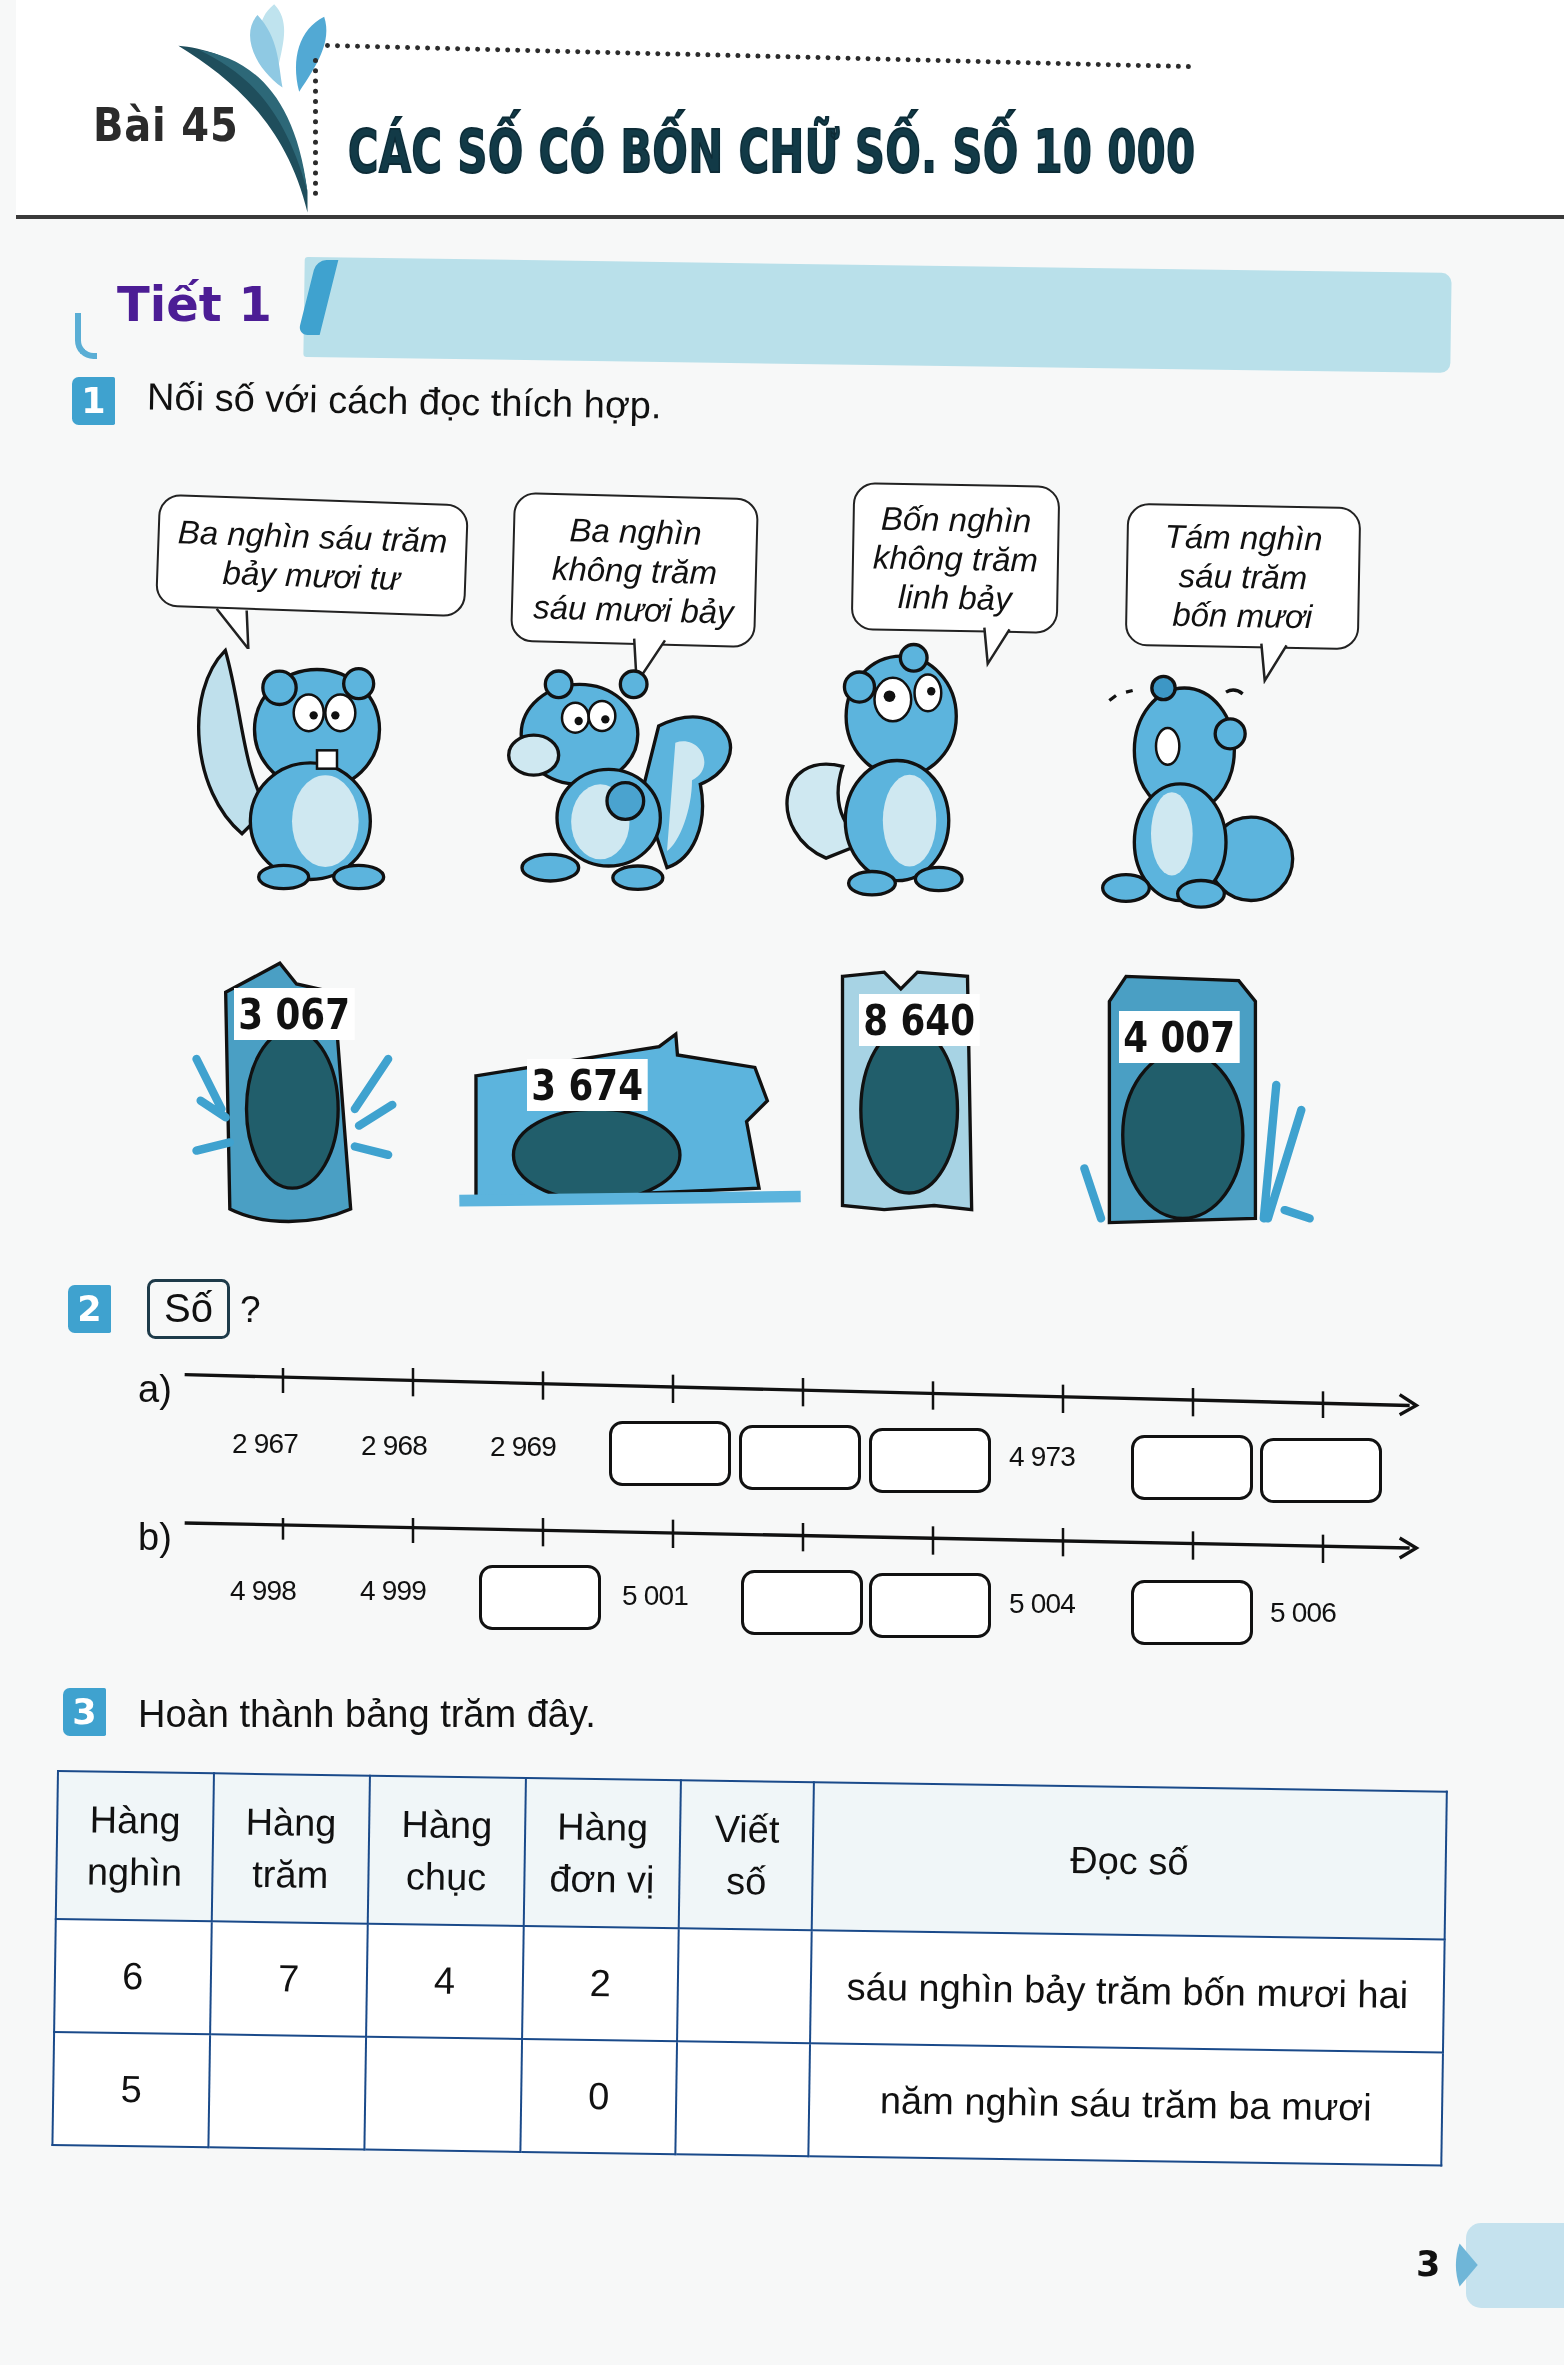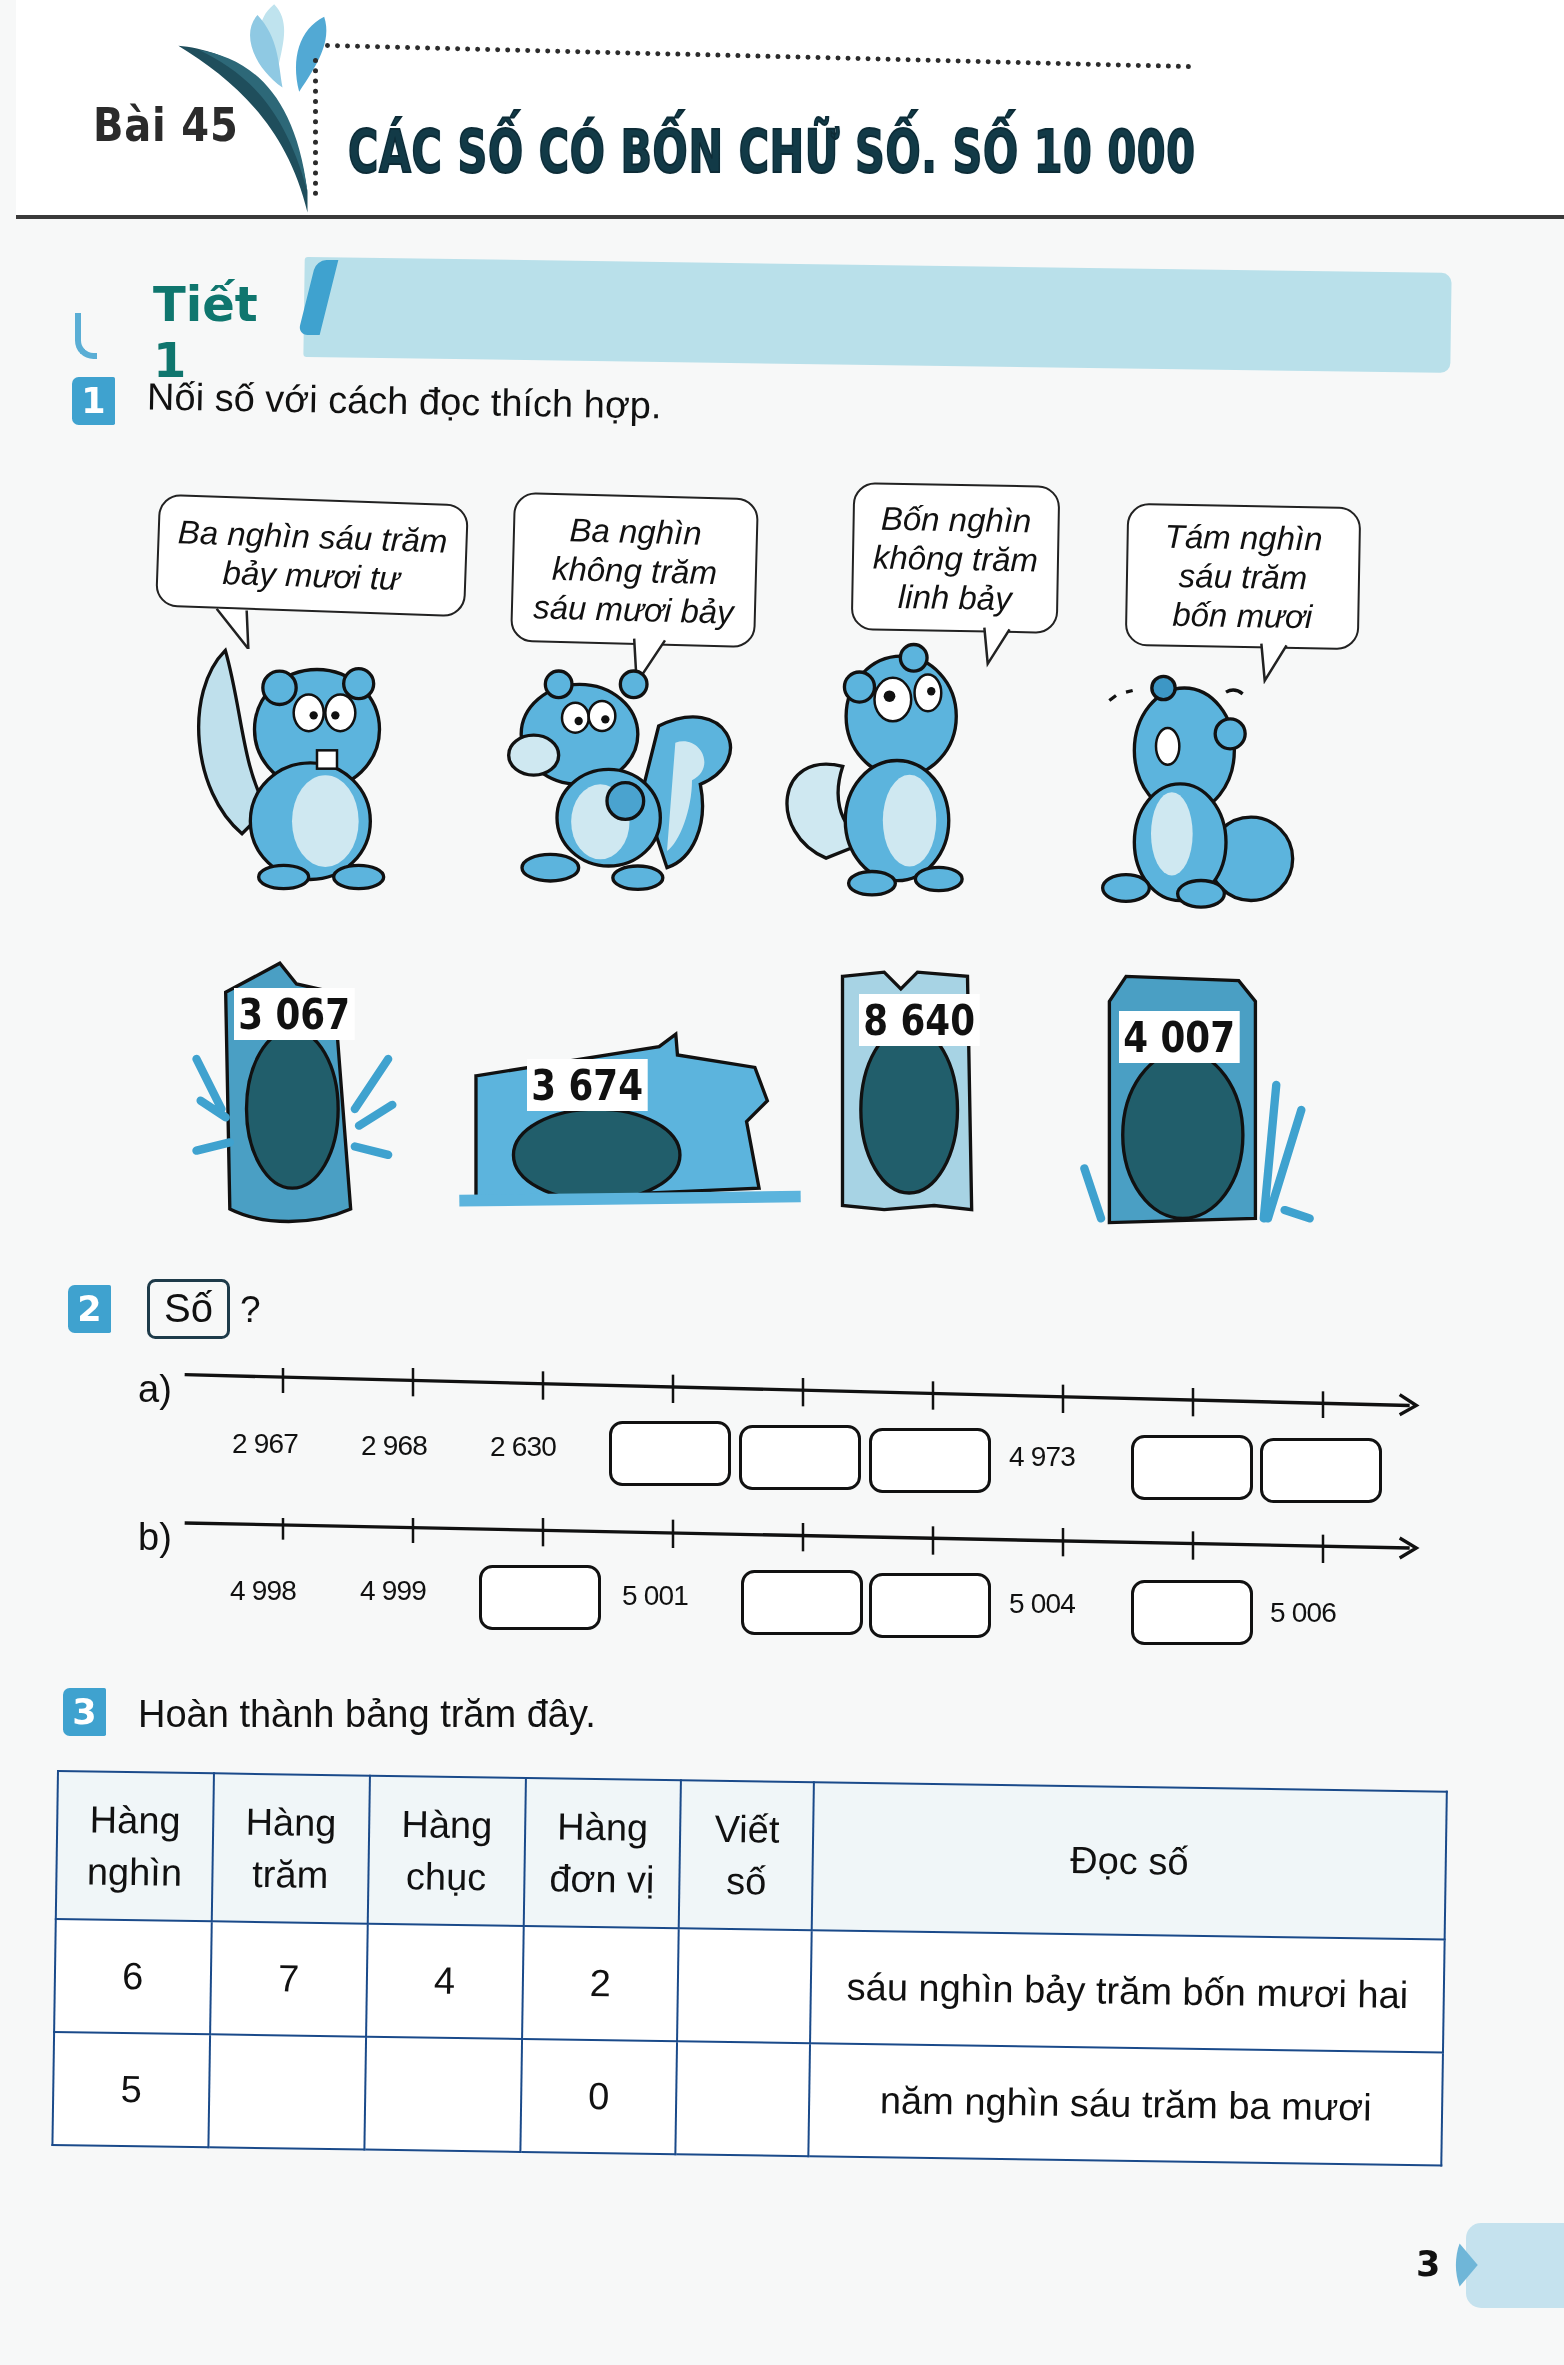--- a/index.html
+++ b/index.html
@@ -12,21 +12,21 @@
   .lesson-num { position: absolute; left: 77px; top: 102px; font-family: "DejaVu Sans", sans-serif; font-weight: bold; font-size: 40px; color: #2b2b2b; letter-spacing: 0.8px; transform: scaleY(1.15); }
   .flag { position: absolute; left: 158px; top: 0; width: 192px; height: 225px; }
   .dotted-line { position: absolute; left: 309px; top: 43px; width: 867px; height: 3.3px; border-top: 5px dotted #2b2b2b; transform: rotate(1.4deg); transform-origin: left; }
   .dotted-vert { position: absolute; left: 297px; top: 58px; height: 138px; border-left: 5px dotted #2b2b2b; }
   .lesson-title { position: absolute; left: 332px; top: 117px; font-family: "DejaVu Sans", sans-serif; font-weight: bold; font-size: 53px; color: #123a47; letter-spacing: 0.8px; transform: scaleX(0.78) scaleY(1.12); transform-origin: left top; white-space: nowrap; -webkit-text-stroke: 1.7px #0d2b36; text-shadow: 0 0 1.7px #5fa4bd; }
 
   
   .period-bar { position: absolute; left: 304px; top: 265px; width: 1147px; height: 100px; background: #b9e0ea; border-radius: 3.3px 10px 10px 3.3px; transform: rotate(0.8deg); }
   .period-accent { position: absolute; left: 307px; top: 260px; width: 22px; height: 75px; background: #3fa2cf; border-radius: 10px 0 0 10px; transform: skewX(-14deg); }
   .period-label-wrap { position: absolute; left: 75px; top: 259px; width: 217px; height: 88px; }
-  .period-label { position: absolute; left: 42px; top: 16.7px; font-family: "DejaVu Sans", sans-serif; font-weight: bold; font-size: 48px; color: #0f766e; margin-left: 36px; }
+  .period-label { position: absolute; left: 42px; top: 16.7px; font-family: "DejaVu Sans", sans-serif; font-weight: bold; font-size: 48px; color: #4c1d95; }
   .period-hook { position: absolute; left: 0; top: 54px; width: 22px; height: 46px; border-left: 6.7px solid #3fa2cf; border-bottom: 6.7px solid #3fa2cf; border-bottom-left-radius: 18.4px; border-top: none; opacity: .85; }
 
   
   .ex-num { position: absolute; width: 43px; height: 48px; background: #3fa2cf; color: #fff; font-weight: bold; font-size: 35px; text-align: center; line-height: 48px; border-radius: 6.7px 1.7px 1.7px 6.7px; font-family: "DejaVu Sans", sans-serif; }
   .ex-text { position: absolute; font-size: 38px; color: #111; white-space: nowrap; }
 
   
   .bubble { position: absolute; background: #fff; border: 2.5px solid #222; border-radius: 22px; font-style: italic; font-size: 33px; line-height: 39px; text-align: center; display: flex; align-items: center; justify-content: center; padding: 8.3px; color: #111; }
   .squirrel { position: absolute; }
   .stump { position: absolute; }
@@ -224,21 +224,21 @@
     <line x1="586" y1="8" x2="586" y2="42"></line>
       <line x1="742" y1="12" x2="742" y2="46"></line>
       <line x1="898" y1="16" x2="898" y2="50"></line>
     <line x1="1054" y1="20" x2="1054" y2="54"></line>
       <line x1="1210" y1="24" x2="1210" y2="58"></line>
       <line x1="1366" y1="28" x2="1366" y2="60"></line>
   </g>
 </svg>
 <div class="tick-val" style="left:232px; top:1428px;">2 967</div>
 <div class="tick-val" style="left:361px; top:1430px;">2 968</div>
-<div class="tick-val" style="left:490px; top:1431px;">2 630</div>
+<div class="tick-val" style="left:490px; top:1431px;">2 969</div>
 <div class="ans-box" style="left:609px; top:1421px;"></div>
 <div class="ans-box" style="left:739px; top:1425px;"></div>
 <div class="ans-box" style="left:869px; top:1428px;"></div>
 <div class="tick-val" style="left:1009px; top:1441px;">4 973</div>
 <div class="ans-box" style="left:1131px; top:1435px;"></div>
 <div class="ans-box" style="left:1260px; top:1438px;"></div>
 
 <div class="line-label" style="left:138px; top:1516px;">b)</div>
 <svg style="position:absolute; left:184px; top:1518px;" width="1243" height="50" viewBox="0 0 1490 60">
   <line x1="0" y1="6" x2="1470" y2="36" stroke="#111" stroke-width="4"></line>

